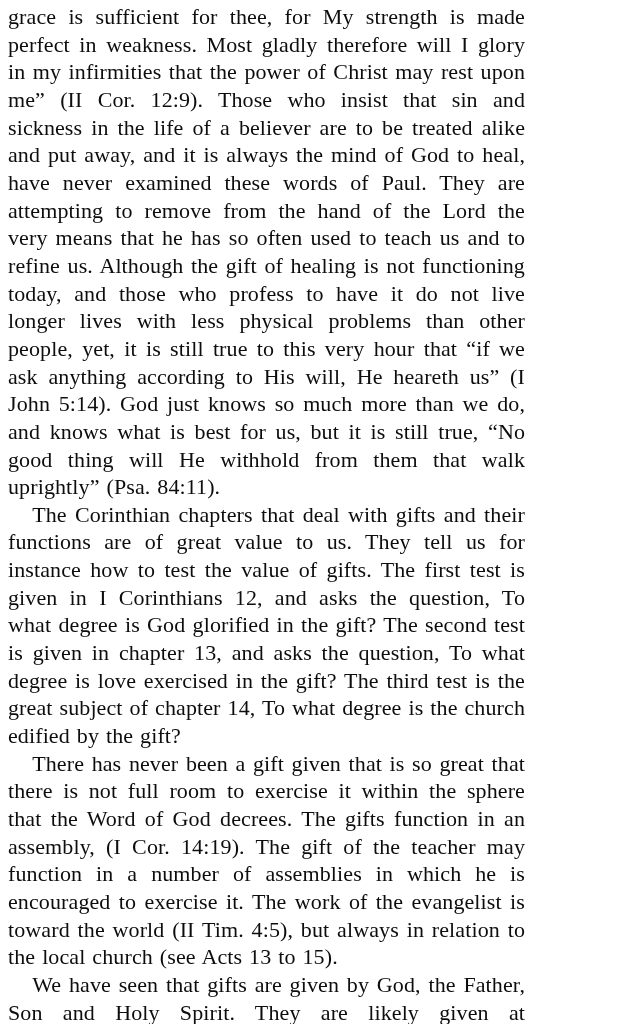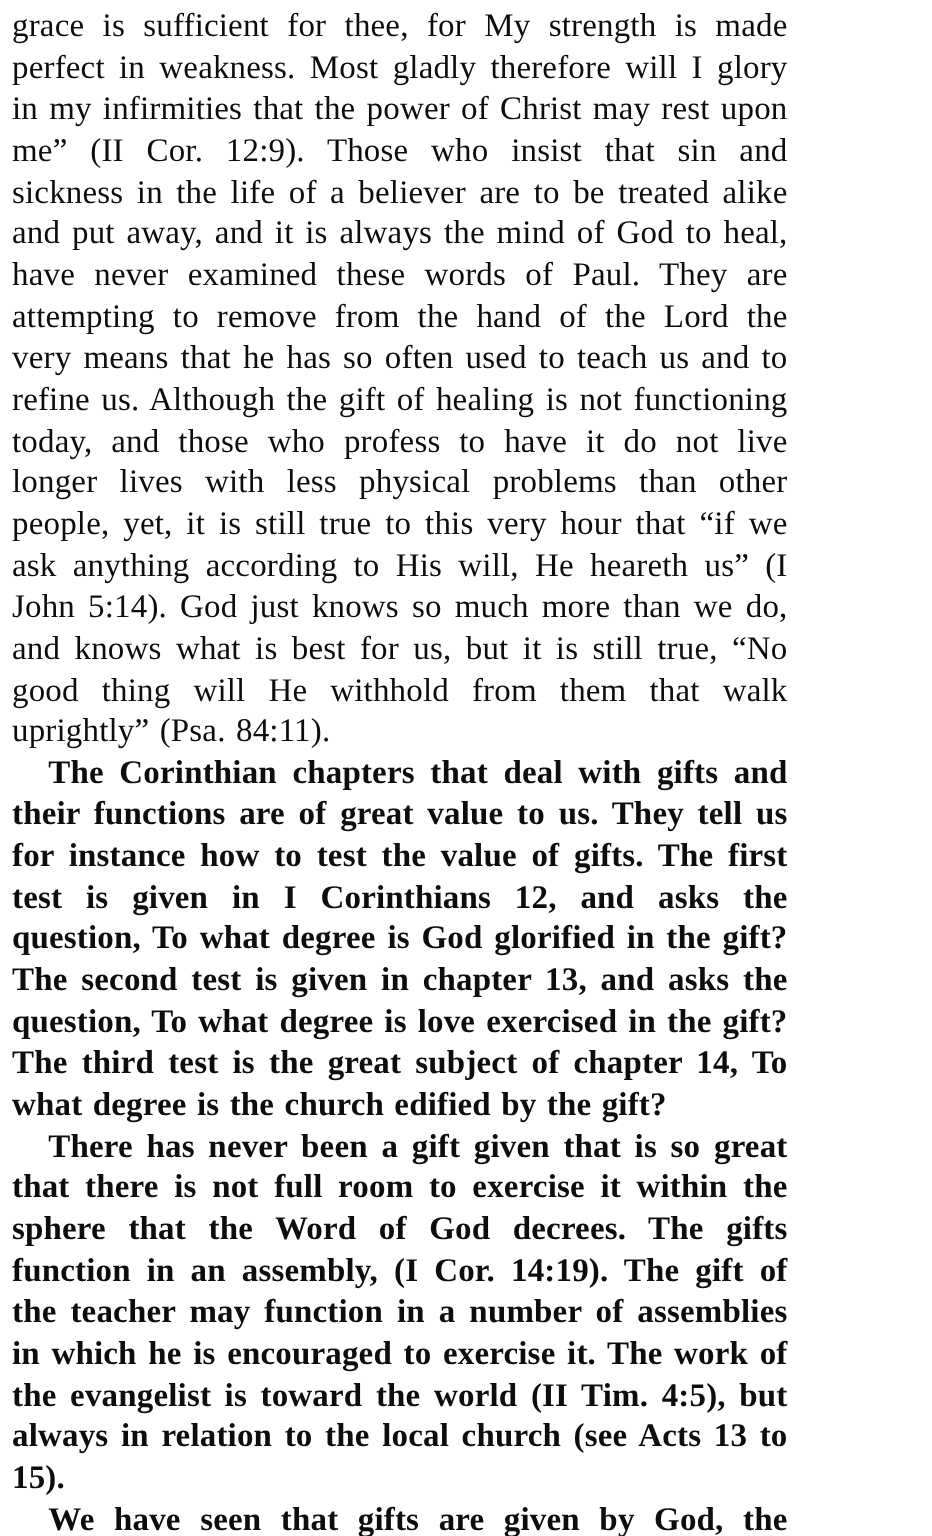--- a/index.html
+++ b/index.html
@@ -25,21 +25,20 @@
     line-height: 27.65px;
     text-align: justify;
     text-justify: inter-word;
     word-spacing: 0.06em;
     letter-spacing: 0.005em;
     hyphens: none;
     -webkit-hyphens: none;
   }
   .page-text p.indented {
     text-indent: 1.1em;
-    font-weight: bold;
   }
   .page-text p.no-indent {
     text-indent: 0;
   }
 </style>
 </head>
 <body>
 
 <div class="scan-page">
   <div class="page-text">

